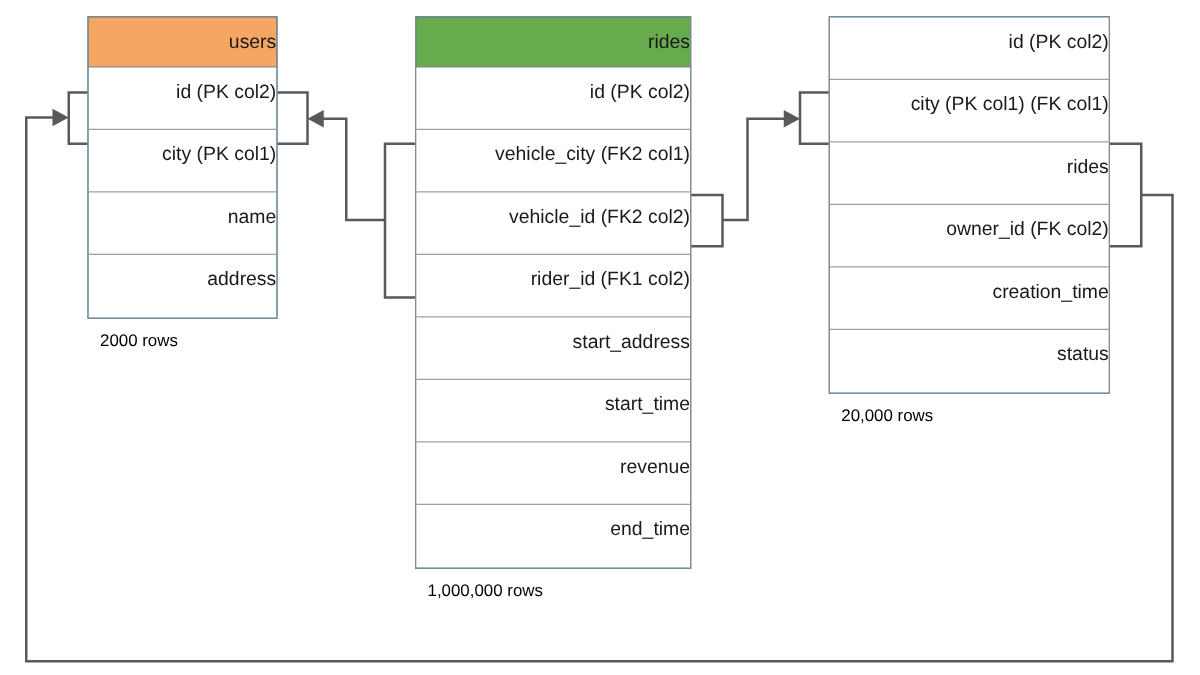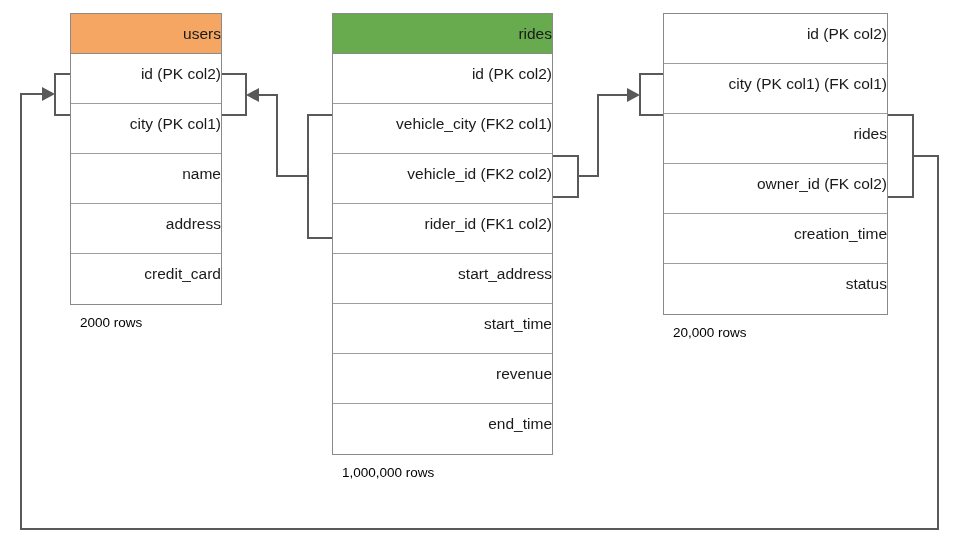--- a/index.html
+++ b/index.html
@@ -50,21 +50,20 @@
     <path class="conn" d="M70 74 H55 V115 H70"></path>
   </svg>
 
   <div class="tablewrap w-users">
     <div class="tbl">
       <div class="header" style="background-color: rgb(244, 166, 98);">users</div>
       <div class="row">id (PK col2)</div>
       <div class="row">city (PK col1)</div>
       <div class="row">name</div>
       <div class="row">address</div>
-      <div class="row">credit_card</div>
     </div>
     <div class="rowcount">2000 rows</div>
   </div>
 
   <div class="tablewrap w-rides">
     <div class="tbl">
       <div class="header" style="background-color: rgb(104, 171, 78);">rides</div>
       <div class="row">id (PK col2)</div>
       <div class="row">vehicle_city (FK2 col1)</div>
       <div class="row">vehicle_id (FK2 col2)</div>

